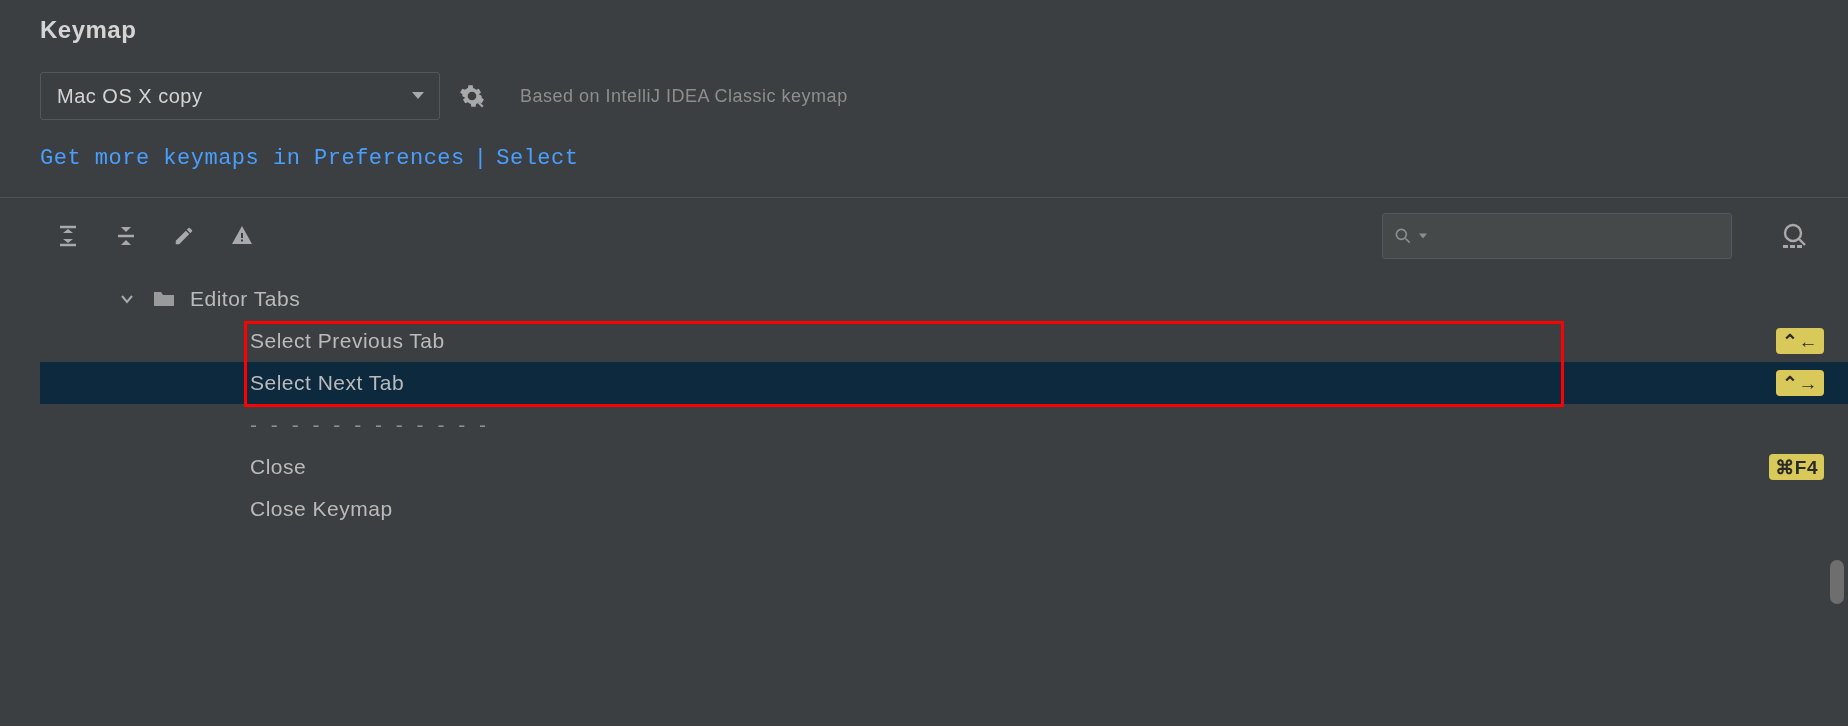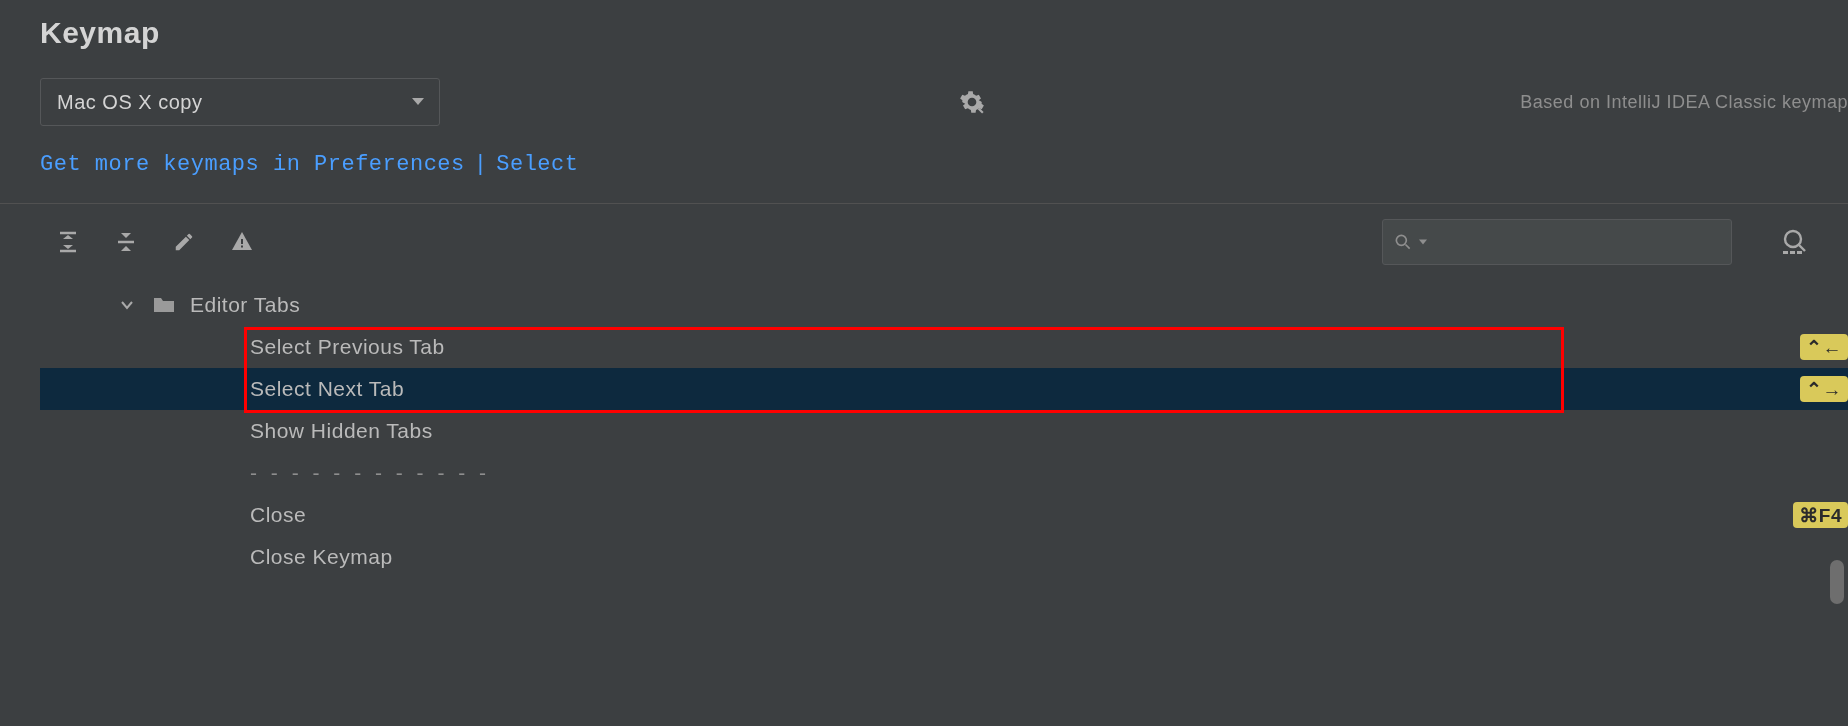--- a/index.html
+++ b/index.html
@@ -14,44 +14,44 @@
     --input-bg:#45494a;
     --shortcut-bg:#d9c95a;
     --shortcut-text:#2b2b2b;
     --highlight:#ff0000;
     --icon:#a9a9a9;
   }
   *{box-sizing:border-box;margin:0;padding:0;font-family:-apple-system,BlinkMacSystemFont,"Segoe UI",Arial,sans-serif;}
   html,body{width:1848px;height:726px;background:var(--bg);color:var(--text);overflow:hidden;letter-spacing:.5px;}
   body{padding:16px 0 0 40px;font-size:20px;}
 
-  .title{color:var(--text-bright);font-weight:600;font-size:30px;margin-bottom:28px;}
+  .title{color:var(--text-bright);font-weight:600;font-size:24px;margin-bottom:28px;}
 
-  .row1{display:flex;align-items:center;gap:16px;margin-bottom:24px;justify-content:space-between;}
+  .row1{display:flex;align-items:center;gap:16px;margin-bottom:24px;}
   .select{position:relative;width:400px;height:48px;border:1px solid var(--border);border-radius:3px;background:var(--panel);display:flex;align-items:center;padding:0 16px;color:var(--text-bright);font-size:20px;cursor:pointer;}
   .select .chev{position:absolute;right:14px;color:var(--icon);}
   .gear{display:flex;align-items:center;justify-content:center;width:32px;height:32px;cursor:pointer;}
   .based{color:var(--text-dim);font-size:18px;margin-left:16px;}
 
   .links{font-size:22px;margin-bottom:26px;}
   .links a{color:var(--link);text-decoration:none;cursor:pointer;font-family:Liberation Mono, monospace;}
   .links .sep{color:var(--link);margin:0 6px;}
 
   hr.div{border:none;border-top:1px solid #515151;margin:0 0 0 -40px;}
 
   .toolbar{display:flex;align-items:center;height:76px;padding-left:14px;gap:34px;}
   .tb-icons{display:flex;gap:30px;align-items:center;}
   .tb-icon{width:28px;height:28px;display:flex;align-items:center;justify-content:center;cursor:pointer;}
   .spacer{flex:1;}
   .search{position:relative;width:350px;height:46px;border:1px solid var(--border);border-radius:3px;background:var(--input-bg);display:flex;align-items:center;padding:0 10px;}
   .search input{background:transparent;border:none;outline:none;color:var(--text);font-size:19px;width:100%;}
   .find-action{width:36px;height:36px;display:flex;align-items:center;justify-content:center;cursor:pointer;margin-right:36px;margin-left:10px;}
 
   .tree{margin-top:4px;position:relative;}
-  .tree-row{display:flex;align-items:center;height:42px;padding-left:80px;color:var(--text);font-size:21px;position:relative;}
+  .tree-row{display:flex;align-items:center;height:42px;padding-left:80px;padding-right:24px;color:var(--text);font-size:21px;position:relative;}
   .tree-row.folder{padding-left:80px;}
   .tree-row.item{padding-left:210px;}
   .tree-row.selected{background:var(--selected);}
   .expander{display:inline-flex;margin-right:18px;color:var(--icon);}
   .folder-icon{display:inline-flex;margin-right:14px;color:var(--icon);}
   .shortcut{margin-left:auto;background:var(--shortcut-bg);color:var(--shortcut-text);border-radius:4px;padding:1px 6px;font-size:19px;font-weight:600;display:inline-flex;align-items:center;gap:4px;min-height:26px;}
   .sep-dashes{color:var(--text-dim);letter-spacing:4px;}
 
   .highlight-box{position:absolute;border:3px solid var(--highlight);pointer-events:none;left:204px;top:43px;width:1320px;height:86px;z-index:5;}
 
@@ -166,23 +166,20 @@
   <div class="tree-row item">
     <span>Select Previous Tab</span>
     <span class="shortcut">⌃←</span>
   </div>
 
   <div class="tree-row item selected">
     <span>Select Next Tab</span>
     <span class="shortcut">⌃→</span>
   </div>
 
-  <div class="tree-row item">
-    <span>Show Hidden Tabs</span>
-  </div>
 
   <div class="tree-row item">
     <span class="sep-dashes">- - - - - - - - - - - -</span>
   </div>
 
   <div class="tree-row item">
     <span>Close</span>
     <span class="shortcut">⌘F4</span>
   </div>
 

